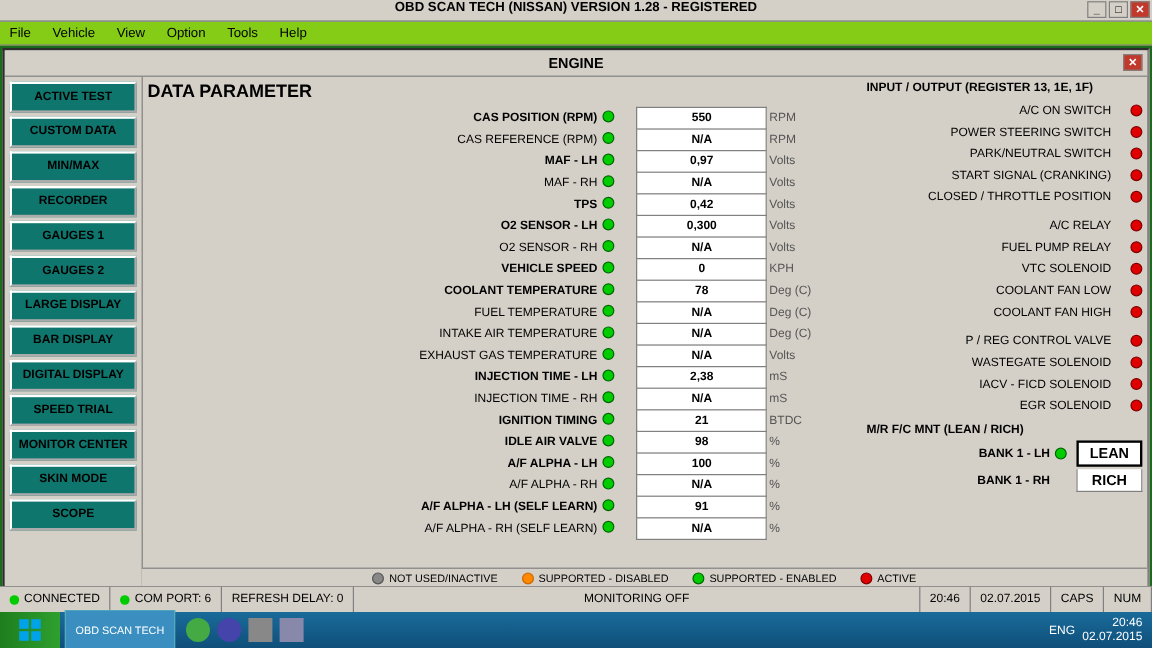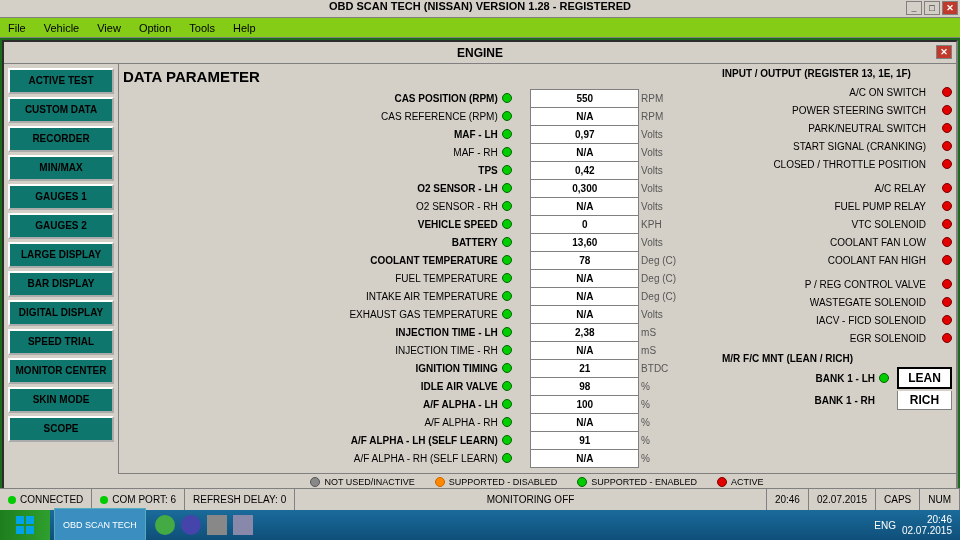--- a/index.html
+++ b/index.html
@@ -91,22 +91,22 @@
 <div class="main-window">
   <div class="window-title">
     <span>ENGINE</span>
     <div class="window-close">✕</div>
   </div>
   <div class="content-area">
 
     <div class="sidebar">
       <div class="sidebar-btn">ACTIVE TEST</div>
       <div class="sidebar-btn">CUSTOM DATA</div>
+      <div class="sidebar-btn">MIN/MAX</div>
       <div class="sidebar-btn">RECORDER</div>
-      <div class="sidebar-btn">MIN/MAX</div>
       <div class="sidebar-btn">GAUGES 1</div>
       <div class="sidebar-btn">GAUGES 2</div>
       <div class="sidebar-btn">LARGE DISPLAY</div>
       <div class="sidebar-btn">BAR DISPLAY</div>
       <div class="sidebar-btn">DIGITAL DISPLAY</div>
       <div class="sidebar-btn">SPEED TRIAL</div>
       <div class="sidebar-btn">MONITOR CENTER</div>
       <div class="sidebar-btn">SKIN MODE</div>
       <div class="sidebar-btn">SCOPE</div>
     </div>
@@ -160,26 +160,20 @@
                   <td class="param-value">N/A</td>
                   <td class="param-unit">Volts</td>
                 </tr>
                 <tr class="data-row">
                   <td class="param-name bold">VEHICLE SPEED</td>
                   <td class="param-indicator"><span class="indicator ind-green"></span></td>
                   <td class="param-value">0</td>
                   <td class="param-unit">KPH</td>
                 </tr>
                 <tr class="data-row">
-                  <td class="param-name bold">BATTERY</td>
-                  <td class="param-indicator"><span class="indicator ind-green"></span></td>
-                  <td class="param-value">13,60</td>
-                  <td class="param-unit">Volts</td>
-                </tr>
-                <tr class="data-row">
                   <td class="param-name bold">COOLANT TEMPERATURE</td>
                   <td class="param-indicator"><span class="indicator ind-green"></span></td>
                   <td class="param-value">78</td>
                   <td class="param-unit">Deg (C)</td>
                 </tr>
                 <tr class="data-row">
                   <td class="param-name">FUEL TEMPERATURE</td>
                   <td class="param-indicator"><span class="indicator ind-green"></span></td>
                   <td class="param-value">N/A</td>
                   <td class="param-unit">Deg (C)</td>

